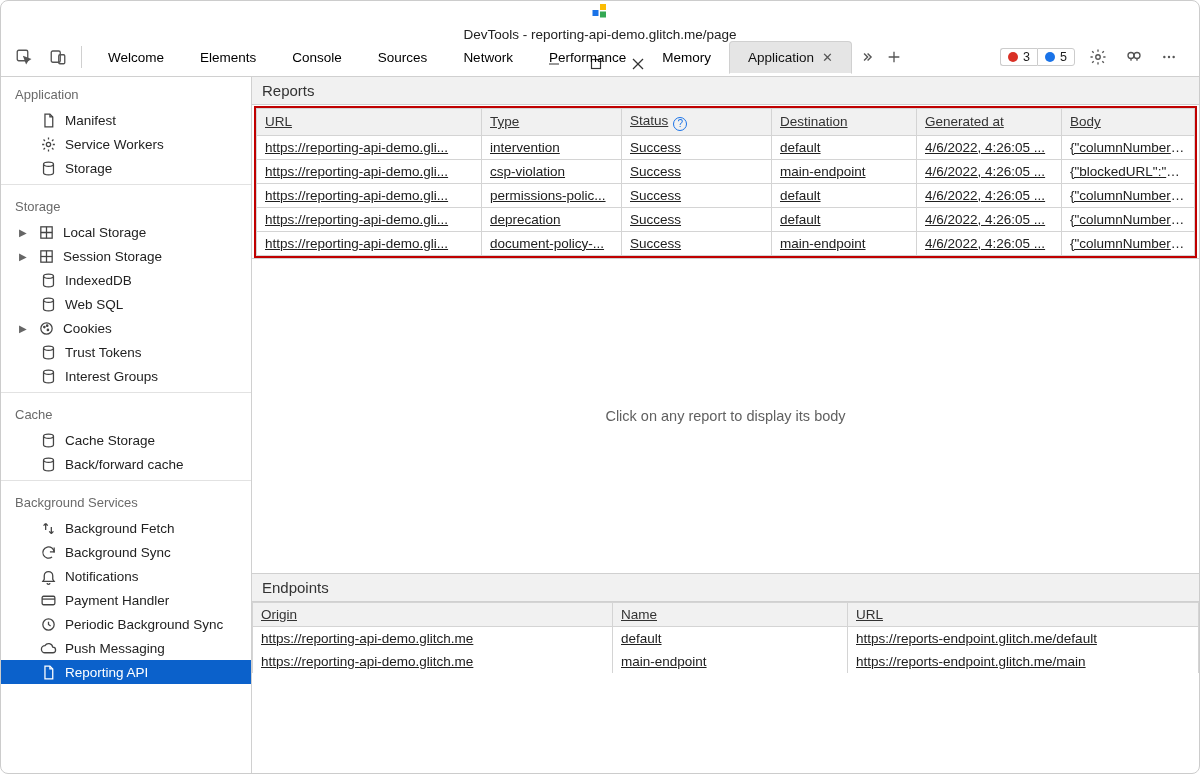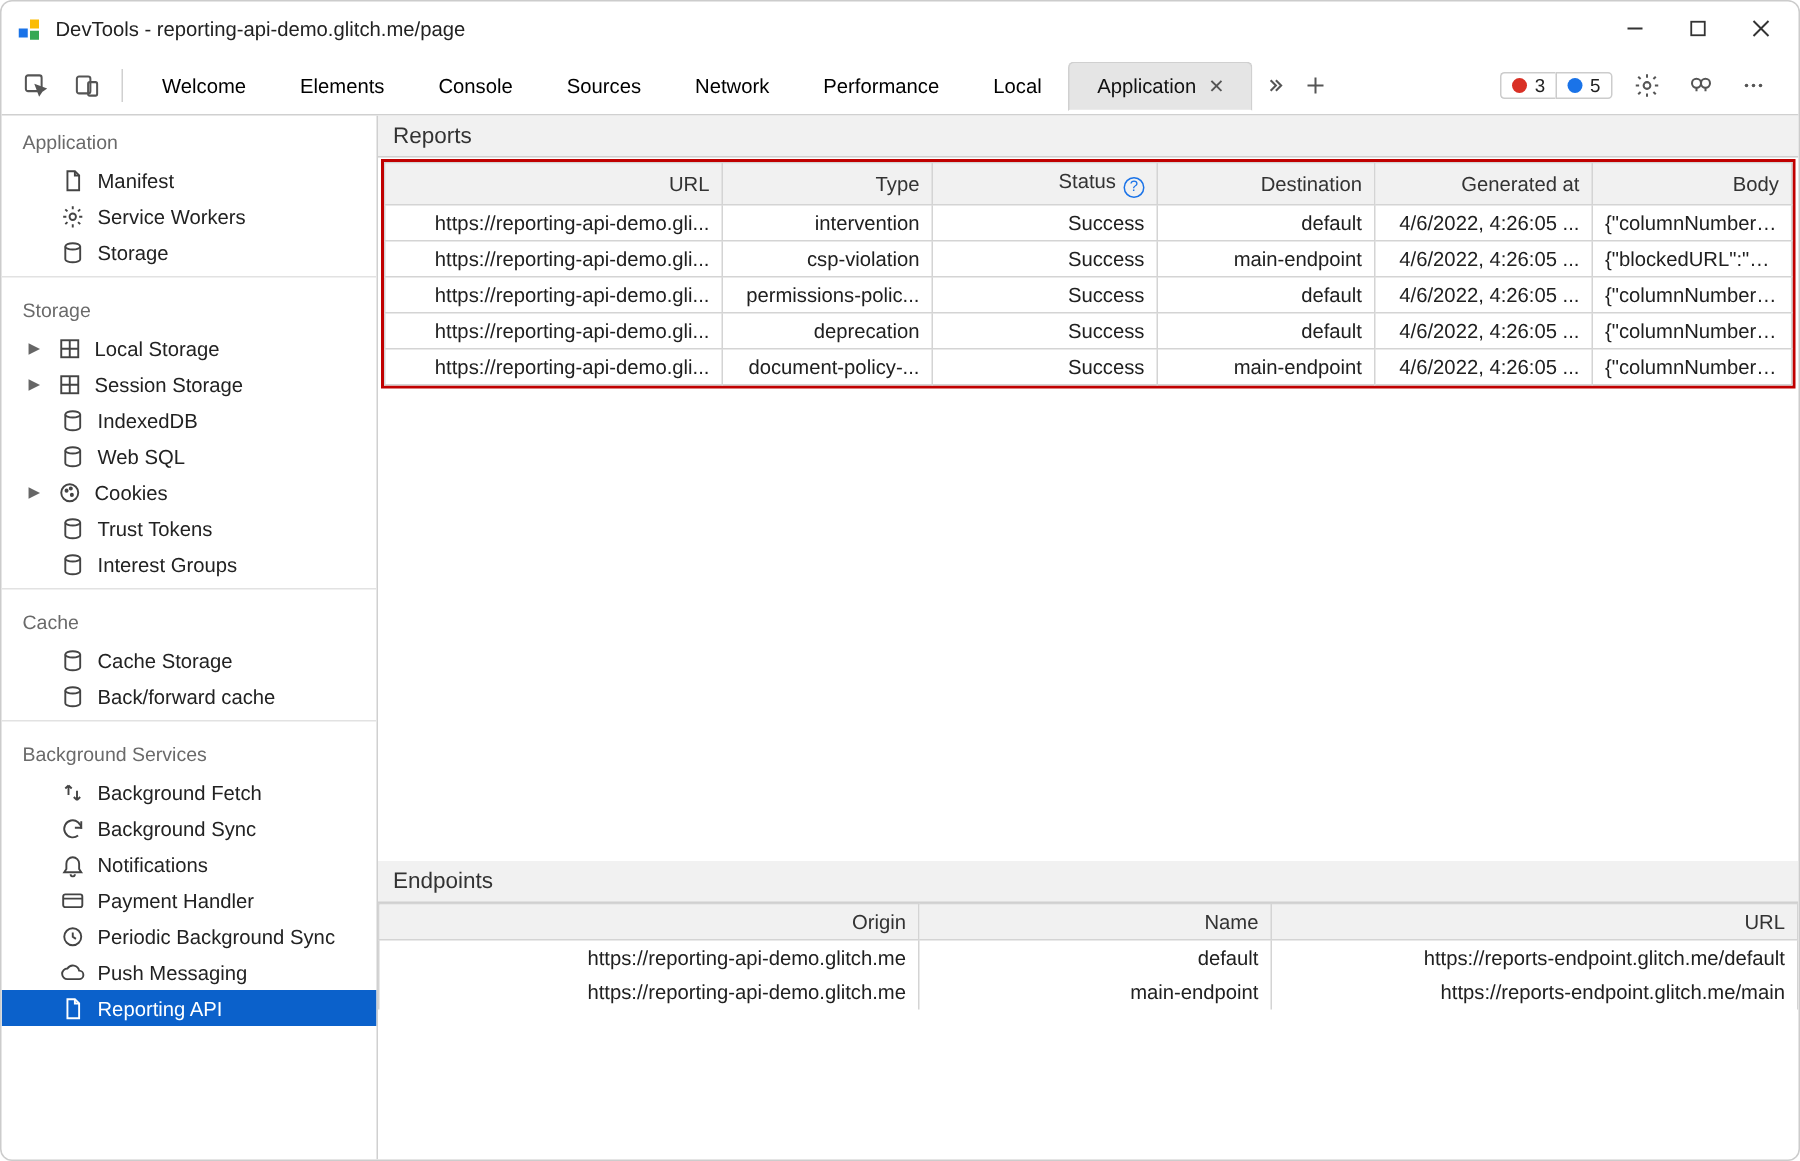--- a/index.html
+++ b/index.html
@@ -16,20 +16,21 @@
     display: flex;
     flex-direction: column;
   }
   
   .titlebar {
     display: flex;
     align-items: center;
     height: 36px;
     padding: 0 10px;
     gap: 8px;
+    flex-direction: column;
   }
   .titlebar .spacer { flex: 1; }
   .win-controls { display: flex; gap: 28px; align-items: center; margin-right: 8px; }
   .win-controls span { width: 14px; display:flex; justify-content:center;}
   .app-title { font-size: 13.5px; color:#222;}
   .app-icon { width:18px;height:18px;display:flex;align-items:center;justify-content:center;}
   
   .tabstrip {
     height: 40px;
     display: flex;
@@ -106,26 +107,27 @@
   }
   .reports-pane{ flex:1; display:flex; flex-direction:column; overflow:hidden;}
   .red-box {
     border:2.5px solid #c00000;
     margin:1px 2px 0 2px;
   }
   table.grid { width:100%; border-collapse:collapse; table-layout:fixed;}
   table.grid th, table.grid td {
     border:1px solid #d4d4d4;
     padding:4px 8px;
-    text-align:right;
+    text-align:left;
     font-size:13.5px;
     font-weight:400;
     white-space:nowrap;
     overflow:hidden;
     text-overflow:ellipsis;
+    text-decoration:underline;
   }
   table.grid th { background:#f1f1f1; color:#333;}
   .help-circ {
     display:inline-flex;width:14px;height:14px;border:1.2px solid #1a73e8;
     border-radius:50%;color:#1a73e8;font-size:10px;align-items:center;
     justify-content:center;margin-left:5px;vertical-align:-2px;
   }
   .preview-area{
     flex:1; display:flex;align-items:center;justify-content:center;
     color:#606060;font-size:14.5px;
@@ -182,21 +184,21 @@
       </svg>
   </span>
   <span class="vbar"></span>
   <div id="tabs-host" style="display:flex;align-items:flex-end">
       <div class="tab">Welcome</div>
       <div class="tab">Elements</div>
       <div class="tab">Console</div>
       <div class="tab">Sources</div>
       <div class="tab">Network</div>
       <div class="tab">Performance</div>
-      <div class="tab">Local</div>
+      <div class="tab">Memory</div>
       <div class="tab active">Application<span class="close-x">✕</span></div>
     </div>
   <span class="icon-btn">
     <svg width="14" height="14" viewBox="0 0 24 24" fill="none" stroke="#555" stroke-width="2.4">
         <path d="M7 6l6 6-6 6"></path>
         <path d="M13 6l6 6-6 6"></path>
       </svg>
   </span>
   <span class="icon-btn">
     <svg width="16" height="16" viewBox="0 0 24 24" stroke="#555" stroke-width="2">
@@ -485,20 +487,21 @@
                 <td>https://reporting-api-demo.gli...</td>
                 <td>document-policy-...</td>
                 <td>Success</td>
                 <td>main-endpoint</td>
                 <td>4/6/2022, 4:26:05 ...</td>
                 <td>{"columnNumber"...</td>
               </tr>
             </tbody>
         </table>
       </div>
+      <div class="preview-area">Click on any report to display its body</div>
     </div>
     <div class="endpoints-pane">
       <div class="panel-header">Endpoints</div>
       <table class="grid">
         <colgroup>
             <col style="width:360px">
             <col style="width:235px">
             <col>
           </colgroup>
         <thead>

